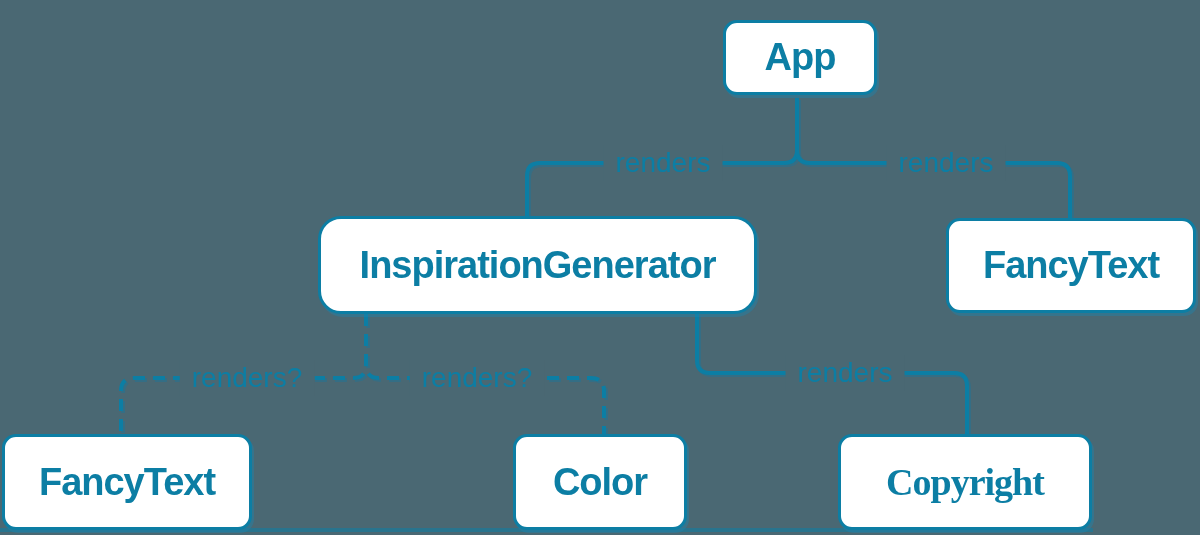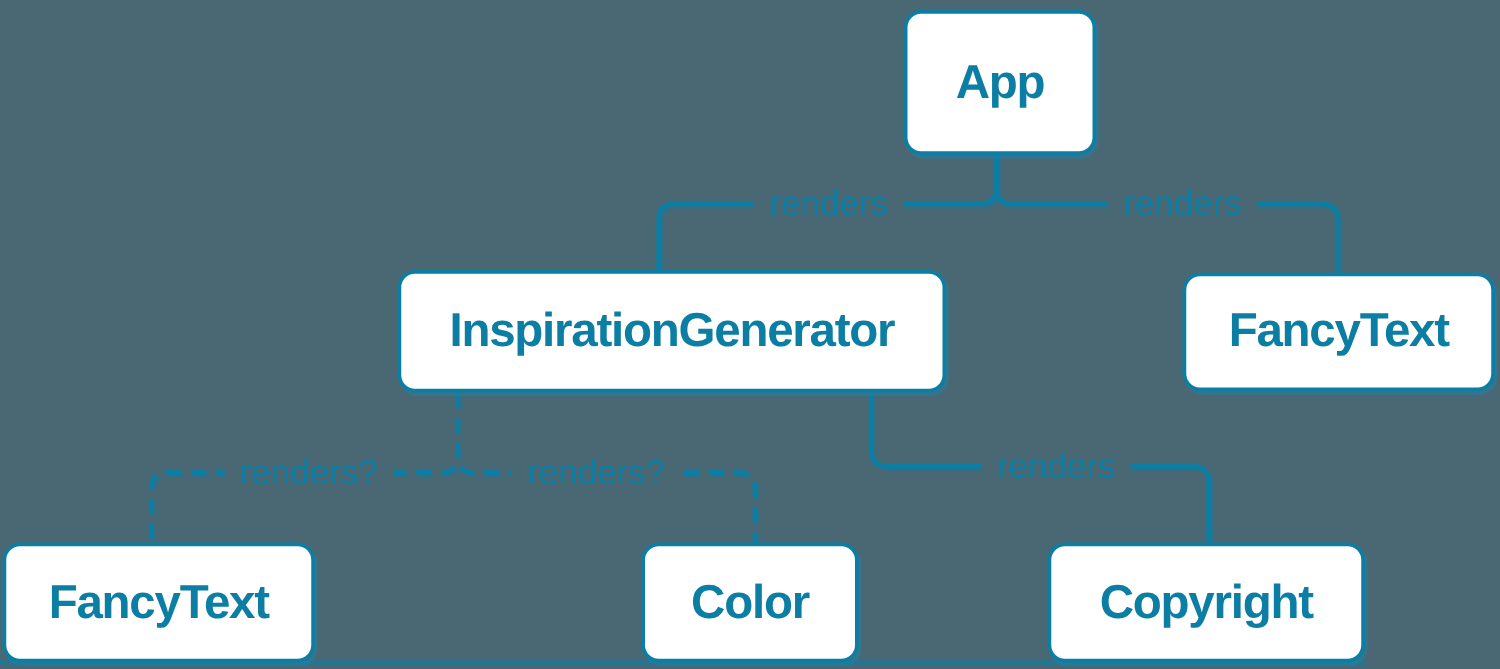--- a/index.html
+++ b/index.html
@@ -51,26 +51,26 @@
     display:flex;align-items:center;justify-content:center;
     box-sizing:border-box;
   }
   .node .node-label{
     color:var(--accent);
     font-size:38px;font-weight:bold;
     letter-spacing:-1px;
     white-space:nowrap;
   }
   
-  .node-app        {left:723px; top:8px;   width:154px; height:116px;}
-  .node-insp       {left:318px; top:216px; width:439px; height:98px;}
+  .node-app        {left:723px; top:20px;   width:154px; height:75px;}
+  .node-insp       {left:318px; top:216px; width:439px; height:98px;border-radius:23px;}
   .node-fancy-top  {left:946px; top:218px; width:250px; height:95px;}
   .node-fancy-bot  {left:2px;   top:434px; width:250px; height:96px;}
   .node-color      {left:513px; top:434px; width:174px; height:96px;}
-  .node-copyright  {left:838px; top:434px; width:254px; height:96px;}
+  .node-copyright  {left:838px; top:434px; width:254px; height:96px;font-family:Liberation Serif, serif;}
   
   .lbl-app-insp      {left:663px; top:163px;}
   .lbl-app-fancy     {left:946px; top:163px;}
   .lbl-insp-fancy    {left:247px; top:378px;}
   .lbl-insp-color    {left:477px; top:378px;}
   .lbl-insp-copy     {left:845px; top:373px;}
 </style>
 </head>
 <body>
 

